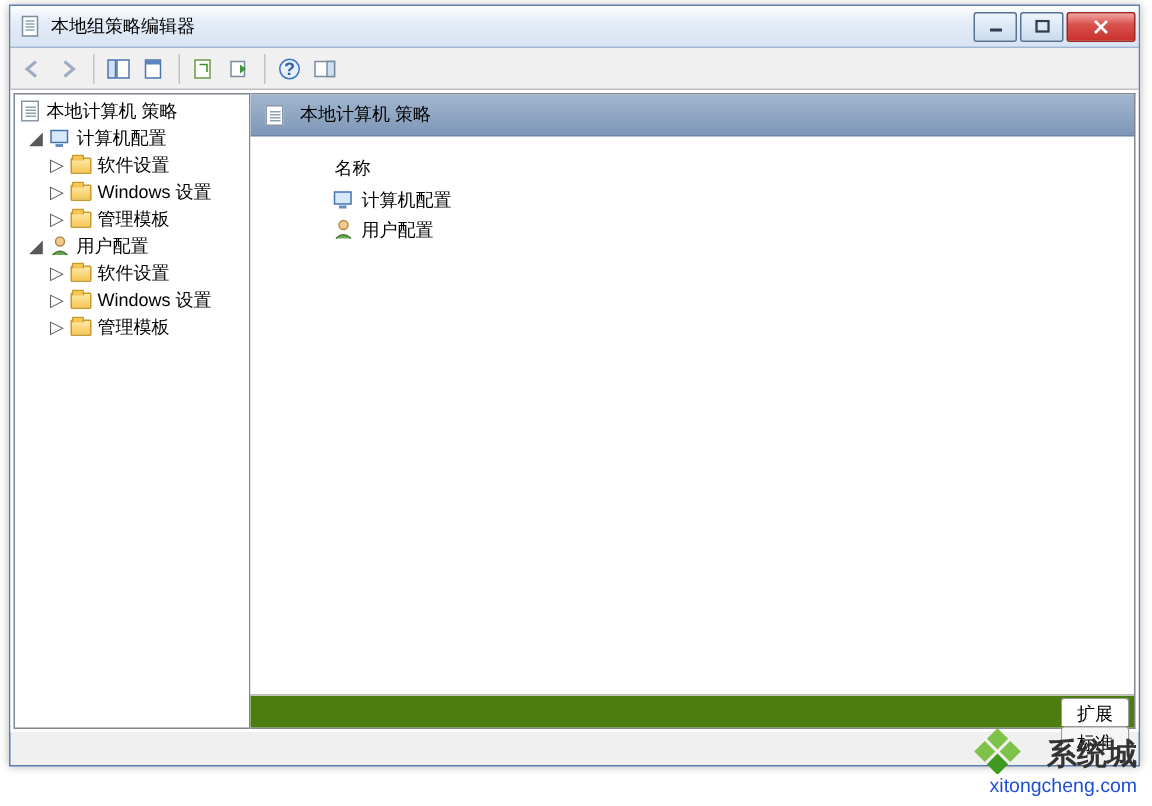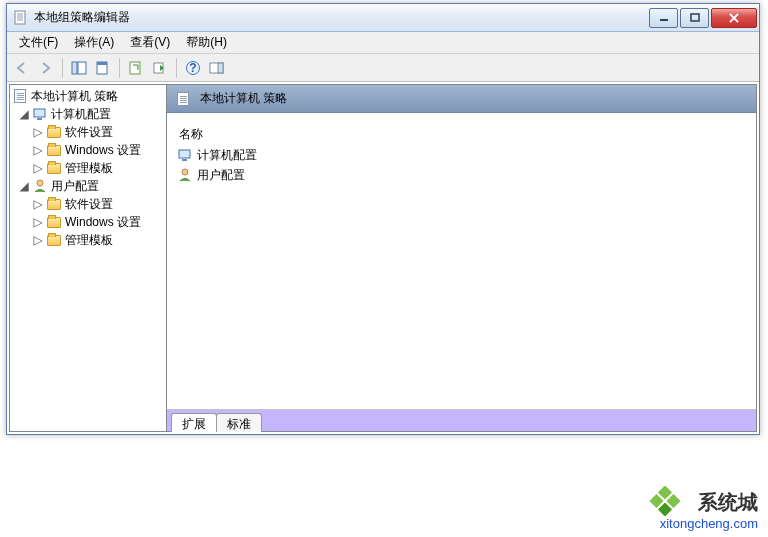--- a/index.html
+++ b/index.html
@@ -1,18 +1,18 @@
 <!DOCTYPE html>
 <html><head>
 <meta charset="utf-8">
 <style>
 * { box-sizing: border-box; margin: 0; padding: 0; font-family: "Microsoft YaHei", "SimSun", Tahoma, sans-serif; font-size: 12px; }
 body { width: 768px; height: 537px; background: #fff; position: relative; overflow: hidden; }
 
-.window { position: absolute; left: 6px; top: 3px; width: 754px; height: 432px; border: 1px solid #5a7fae; background: #f0f0f0; box-shadow: 0 0 6px rgba(0,0,0,.3); }
+.window { position: absolute; left: 6px; top: 3px; width: 754px; height: 508px; border: 1px solid #5a7fae; background: #f0f0f0; box-shadow: 0 0 6px rgba(0,0,0,.3); }
 
 .titlebar { display: flex; align-items: center; height: 28px; background: linear-gradient(#fdfefe, #e4ecf7 40%, #d7e4f2); border-bottom: 1px solid #9fb6d4; padding: 0 2px 0 6px; }
 .titlebar .title-icon { width: 16px; height: 16px; margin-right: 5px; }
 .titlebar .title-text { flex: 1; color: #000; font-size: 12px; }
 .win-btns { display: flex; gap: 0; }
 .win-btn { width: 29px; height: 20px; border: 1px solid #5a7292; border-radius: 2px; display: flex; align-items: center; justify-content: center; margin-left: 2px; }
 .win-btn.min, .win-btn.max { background: linear-gradient(#eef4fb, #c9dbef); }
 .win-btn.close { width: 46px; background: linear-gradient(#f1a4a0,#d9534f 40%,#c9302c); border-color: #a02622; }
 .win-btn svg { display:block; }
 
@@ -35,26 +35,26 @@
 .indent0 { padding-left: 2px; }
 .indent1 { padding-left: 8px; }
 .indent2 { padding-left: 22px; }
 
 
 .right-pane { flex:1; margin:2px 2px 2px 0; border:1px solid #828790; border-left: none; display:flex; flex-direction:column; background:#fff; position: relative; }
 .detail-header { height:28px; background: linear-gradient(#a2b6cf, #7e97b7); display:flex; align-items:center; border-bottom:1px solid #6e85a1; padding:0 8px; gap:6px; color:#1d1d1d; }
 .detail-header .hdr-text { font-size:12px; color:#000; }
 .detail-body { flex:1; display:flex; padding:12px 8px 4px 8px; gap:8px; }
 .detail-left { width:205px; font-size:12px; }
-.detail-right { flex:1; }
+.detail-right { flex:1;margin-left:44px; }
 .col-header { height:20px; display:flex; align-items:center; padding:0 4px; border-bottom:1px solid transparent; font-size:12px; }
 .list-item { height:20px; display:flex; align-items:center; gap:4px; padding:0 2px; }
 .list-icon { width:16px; height:16px; display:inline-flex; align-items:center; justify-content:center; }
 
-.tabs-strip { position:absolute; left:0; bottom:0; height:22px; display:flex; align-items:flex-end; padding:0 4px; background:#c4b5fd; border-top:1px solid #c5c5c5; width:100%; }
+.tabs-strip { position:absolute; left:0; bottom:0; height:22px; display:flex; align-items:flex-end; padding:0 4px; background:#4d7c0f; border-top:1px solid #c5c5c5; width:100%;flex-direction:column; }
 .tab { height:19px; padding:2px 10px 0 10px; border:1px solid #9a9a9a; border-bottom:none; margin-right:-1px; background:#f6f6f6; border-radius:3px 3px 0 0; font-size:12px; position:relative; top:1px; }
 .tab.active { background:#fff; z-index:2; }
 
 
 .watermark { position:absolute; right:10px; bottom:6px; text-align:right; font-size:11px; color:#555; }
 .watermark .logo { display:flex; align-items:flex-end; gap:16px; justify-content:flex-end; }
 .watermark .brand { font-size:20px; font-weight:bold; color:#333; font-family: "Microsoft YaHei"; }
 .watermark .url { color:#1d4ed8; font-size:13px; }
 
 
@@ -92,26 +92,20 @@
         </div>
       <div class="win-btn close">
           <svg width="12" height="10">
             <line x1="2" y1="1" x2="10" y2="9" stroke="#fff" stroke-width="1.8"></line>
             <line x1="10" y1="1" x2="2" y2="9" stroke="#fff" stroke-width="1.8"></line>
           </svg>
         </div>
     </div>
   </div>
 
-  <div class="menubar">
-    <div class="menu-item">文件(F)</div>
-    <div class="menu-item">操作(A)</div>
-    <div class="menu-item">查看(V)</div>
-    <div class="menu-item">帮助(H)</div>
-  </div>
 
   <div class="toolbar">
     <div class="tool-btn disabled">
         <svg width="16" height="14">
           <path d="M10 2 L4 7 L10 12" fill="none" stroke="#3b5b8c" stroke-width="2"></path>
         </svg>
       </div>
     <div class="tool-btn disabled">
         <svg width="16" height="14">
           <path d="M5 2 L11 7 L5 12" fill="none" stroke="#3b5b8c" stroke-width="2"></path>

